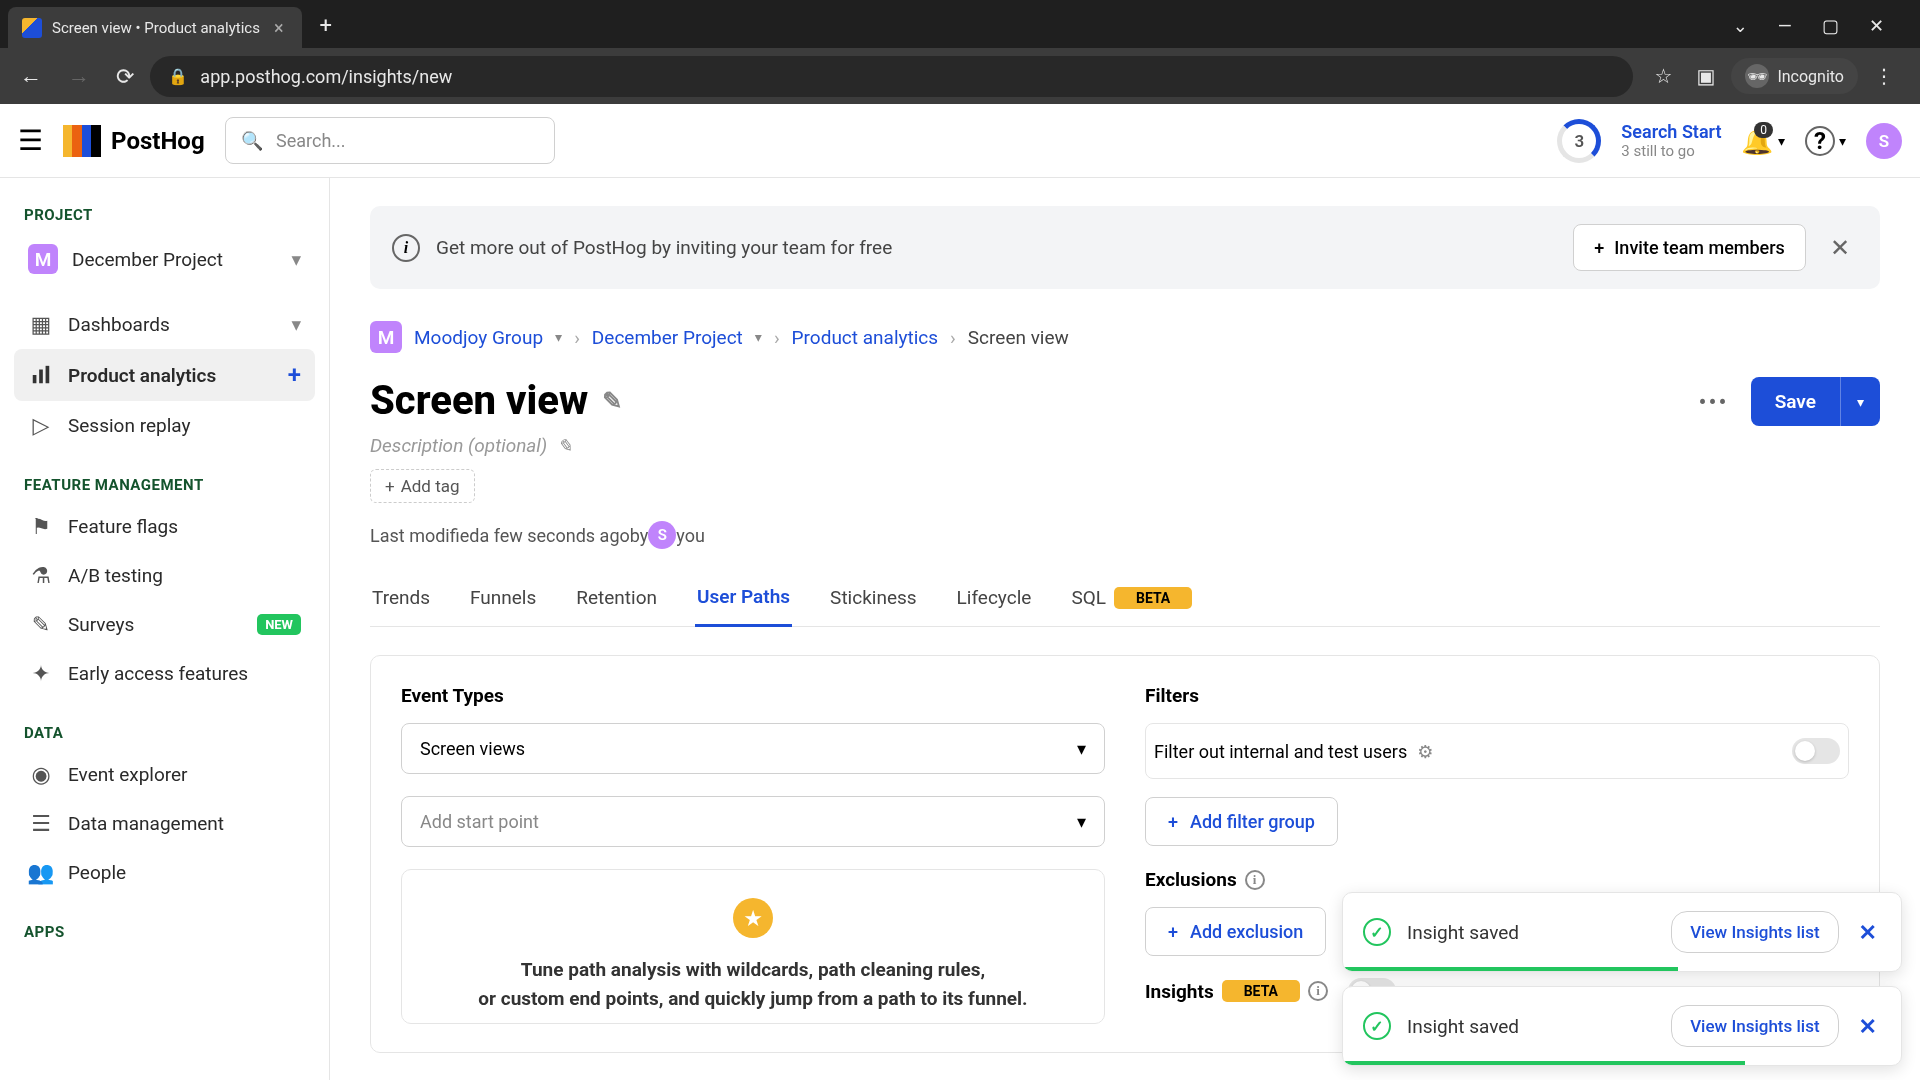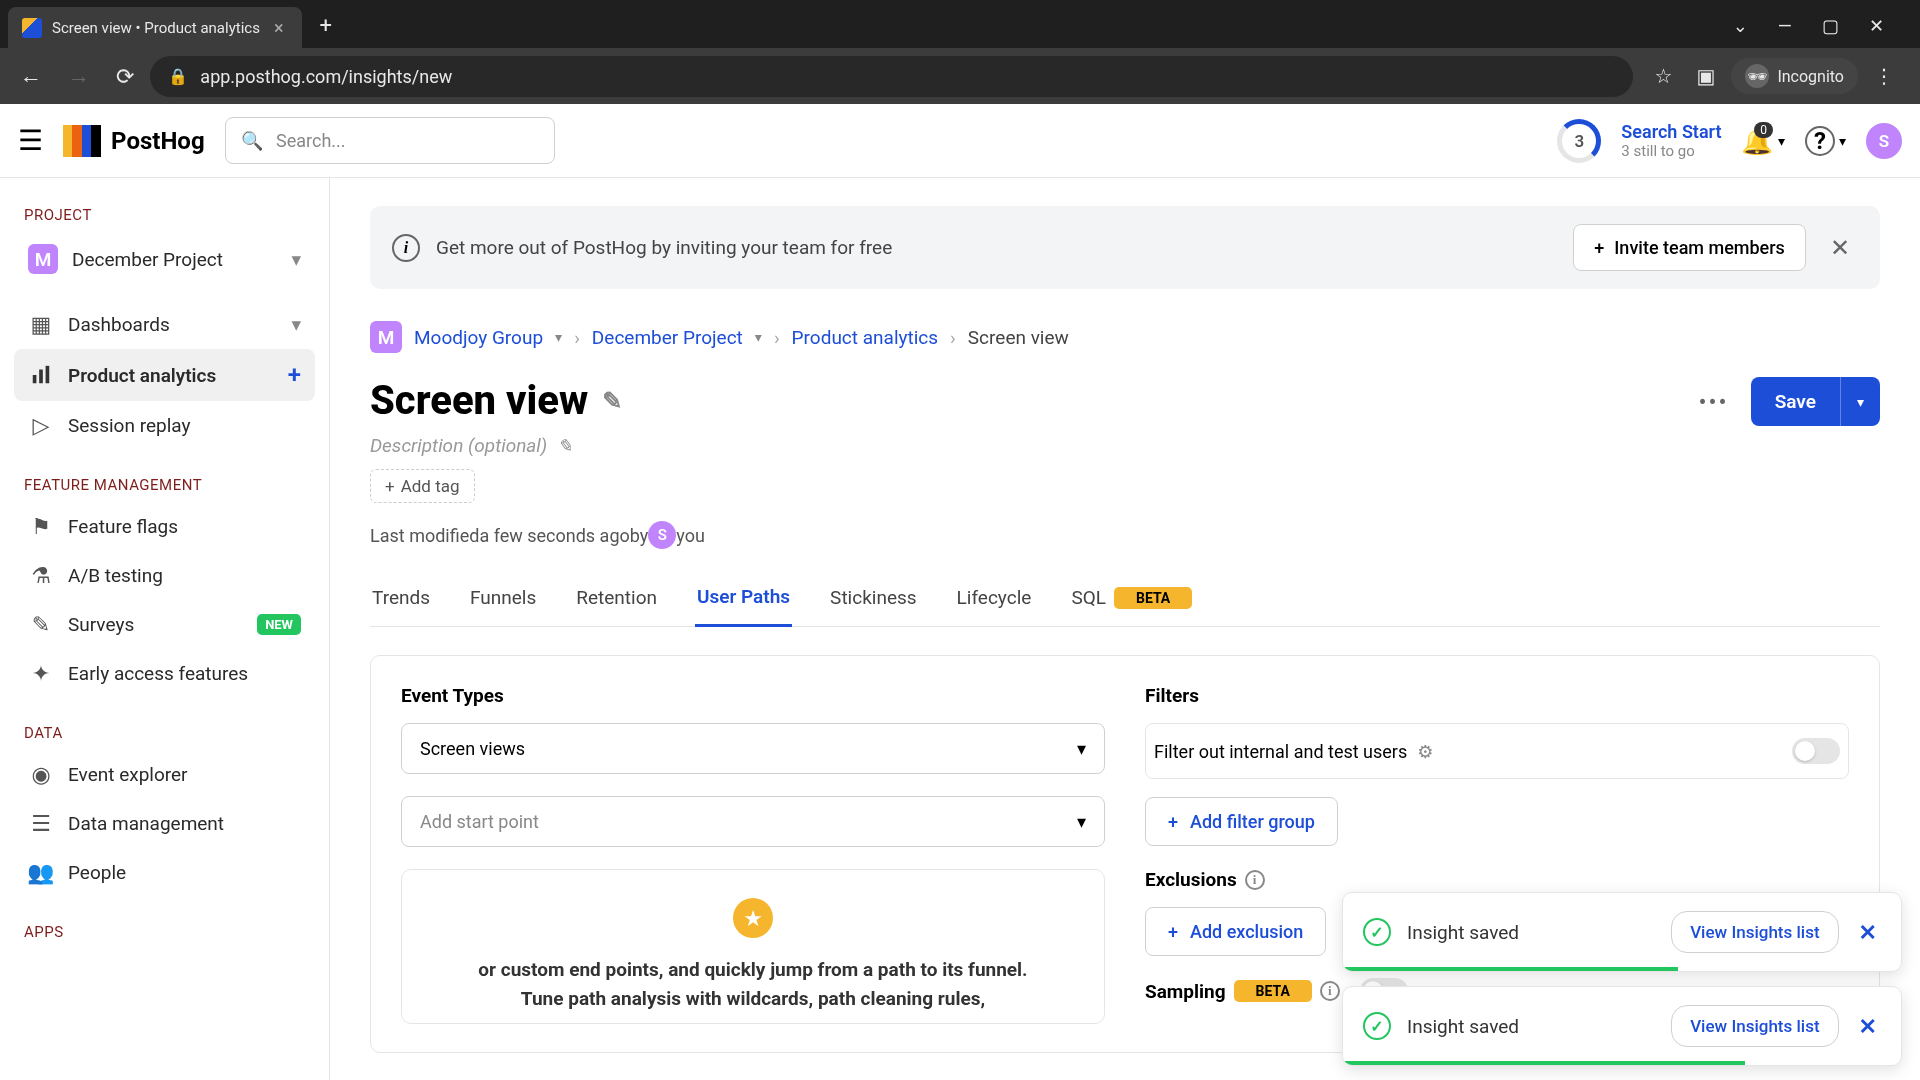--- a/index.html
+++ b/index.html
@@ -39,21 +39,21 @@
     .quick-start-sub { color: #888; font-size: 15px; font-weight: 400; }
     .notif-btn { position: relative; font-size: 26px; cursor: pointer; display:flex; align-items:center; gap:4px;}
     .notif-badge { position: absolute; top: -4px; right: 12px; background: #333; color: #fff; border-radius: 10px; font-size: 12px; padding: 1px 6px; }
     .help-btn { font-size: 24px; border: 2px solid #666; border-radius: 50%; width: 30px; height: 30px; display: flex; align-items: center; justify-content: center; font-weight: bold; cursor: pointer; }
     .avatar { width: 36px; height: 36px; border-radius: 50%; background: #c084fc; color: #fff; display: flex; align-items: center; justify-content: center; font-weight: 600; font-size: 17px; }
     
     .app-body { flex: 1; display: flex; overflow: hidden; }
     .sidebar { width: 330px; border-right: 1px solid #e5e5e5; padding: 20px 14px; overflow-y: auto; position: relative; }
     .sidebar::-webkit-scrollbar { width: 10px; }
     .sidebar::-webkit-scrollbar-thumb { background: #ccc; border-radius: 5px; }
-    .sidebar-section-title { font-size: 15px; font-weight: 400; color: #7f1d1d; letter-spacing: 0.5px; padding: 8px 10px; }
+    .sidebar-section-title { font-size: 15px; font-weight: 700; color: #14532d; letter-spacing: 0.5px; padding: 8px 10px; }
     .sidebar-item { display: flex; align-items: center; gap: 14px; padding: 12px 14px; border-radius: 8px; cursor: pointer; font-size: 19px; color: #2a2a2a; }
     .sidebar-item.active { background: #f0f0f0; font-weight: 600; }
     .sidebar-item .icon { width: 26px; font-size: 22px; color: #555; display:flex; justify-content:center;}
     .sidebar-item .chevron { margin-left: auto; color: #888; }
     .sidebar-item .plus-blue { margin-left: auto; color: #1d4ed8; font-size: 24px; font-weight: 600; }
     .sidebar-project-badge { width: 30px; height: 30px; border-radius: 6px; background: #c084fc; color: #fff; display: flex; align-items: center; justify-content: center; font-weight: 600; }
     .new-badge { background: #22c55e; color: #fff; font-size: 13px; font-weight: 700; padding: 3px 8px; border-radius: 5px; }
     
     .main { flex: 1; overflow-y: auto; padding: 28px 40px; position: relative; }
     .banner { background: #f3f4f6; border-radius: 10px; padding: 18px 22px; display: flex; align-items: center; gap: 16px; margin-bottom: 32px; }
@@ -330,22 +330,22 @@
             <span>Screen views</span>
             <span>▾</span>
           </div>
           <div class="dropdown">
             <span style="color:#888">Add start point</span>
             <span>▾</span>
           </div>
           <div class="promo-box">
             <div class="promo-icon">★</div>
             <div class="promo-text">
+              <div>Tune path analysis with wildcards, path cleaning rules,</div>
               <div>or custom end points, and quickly jump from a path to its funnel.</div>
-              <div>Tune path analysis with wildcards, path cleaning rules,</div>
             </div>
           </div>
         </div>
         <div class="config-col">
           <div class="config-label">Filters</div>
           <div class="toggle-row">
             <span>Filter out internal and test users</span>
             <span class="gear-icon">⚙</span>
             <span class="toggle"></span>
           </div>
@@ -355,21 +355,21 @@
           </button>
           <div class="config-label">
             <span>Exclusions</span>
             <span class="info-icon">i</span>
           </div>
           <button class="add-btn">
             <span>+</span>
             <span>Add exclusion</span>
           </button>
           <div class="config-label">
-            <span>Sampling</span>
+            <span>Insights</span>
             <span class="beta-badge">BETA</span>
             <span class="info-icon">i</span>
             <span class="toggle" style="margin-left:12px;"></span>
           </div>
         </div>
       </div>
     </div>
   </div>
 </div>
 

